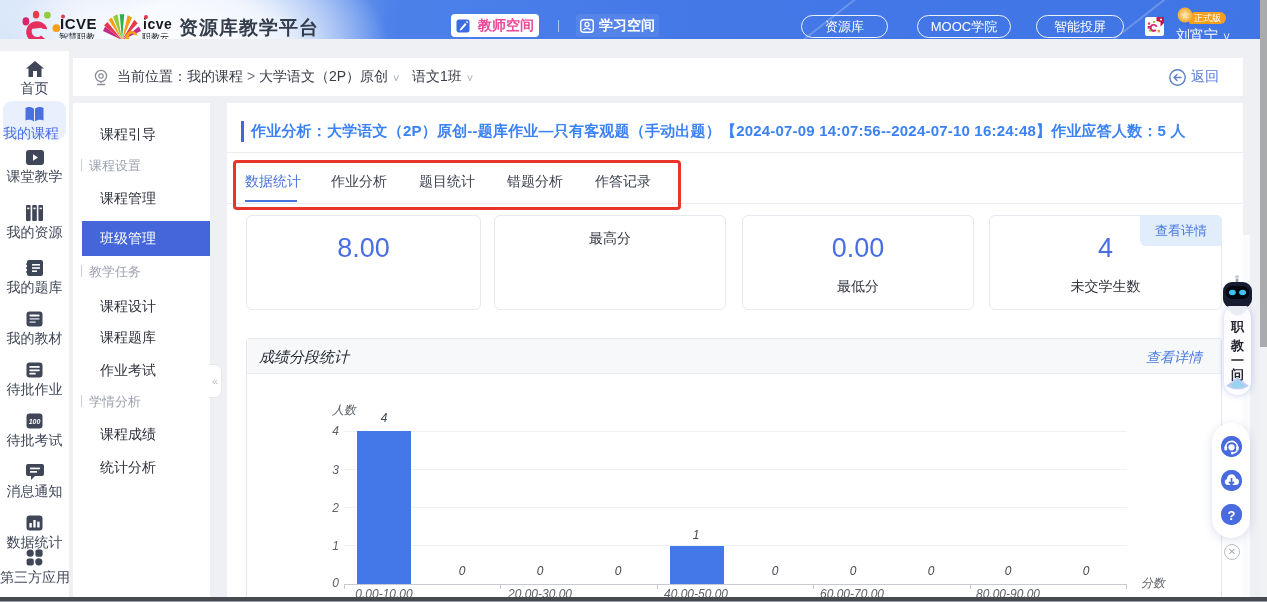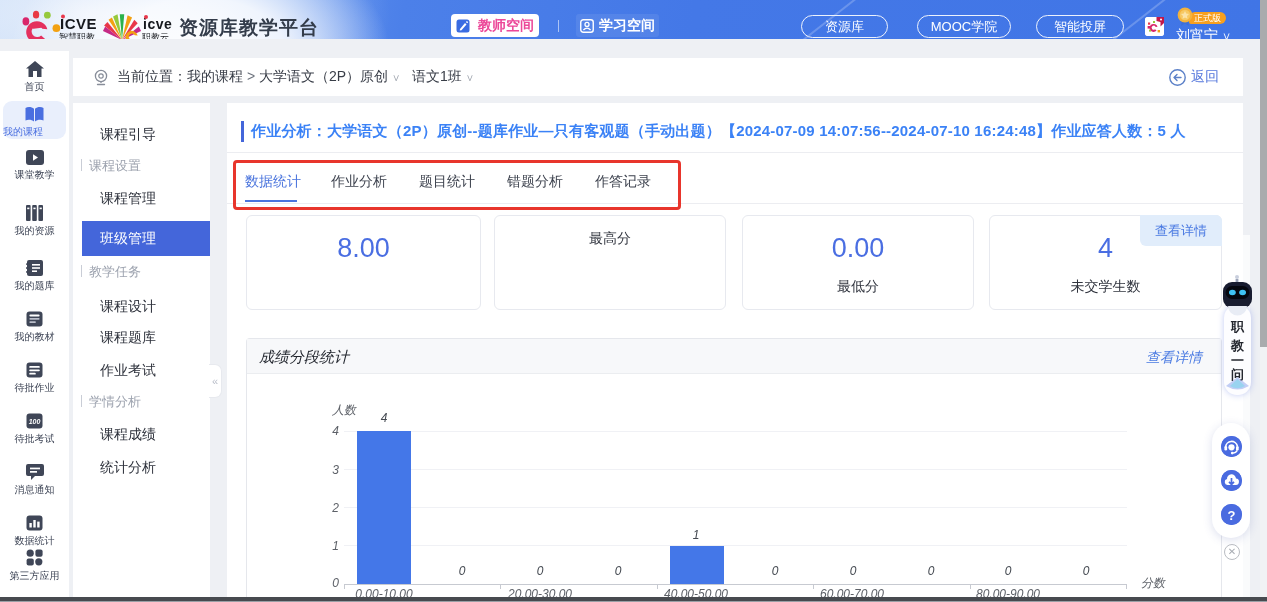--- a/index.html
+++ b/index.html
@@ -30,21 +30,21 @@
   #badge { left:1189px; top:12px; width:37px; height:12px; background:#f8a01e; border-radius:6px 6px 6px 2px; color:#fff; font-size:9px; line-height:12px; text-align:center; }
   #uname { left:1176px; top:27px; color:#fff; font-size:14px; }
 
   
   #sbar { left:1260px; top:0; width:7px; height:602px; background:#f1f2f4; }
   #sbar .thumb { position:absolute; left:0; top:0; width:7px; height:347px; background:#a9abad; }
 
   
   #side1 { left:0; top:51px; width:69px; height:551px; background:#fff; }
   .s1item { position:absolute; left:0; width:69px; text-align:center; color:#3f4657; }
-  #side1 .lbl { font-size:10px; display:block; margin-top:3px; letter-spacing:0; white-space:nowrap; }
+  #side1 .lbl { font-size:14px; display:block; margin-top:3px; letter-spacing:0; white-space:nowrap; }
   .s1item svg { display:block; margin:0 auto; }
   .s1active { left:3px; width:63px; background:#e9effc; border-radius:9px; }
   .s1active .lbl { color:#4a6fe0; }
 
   
   #crumb { left:73px; top:58px; width:1170px; height:38px; background:#fff; display:flex; align-items:center; font-size:14px; color:#383d47; }
   #crumb .pin { margin-left:20px; margin-right:8px; }
   #back { position:absolute; right:24px; top:0; height:38px; display:flex; align-items:center; gap:5px; color:#5577dc; font-size:14px; }
 
   

